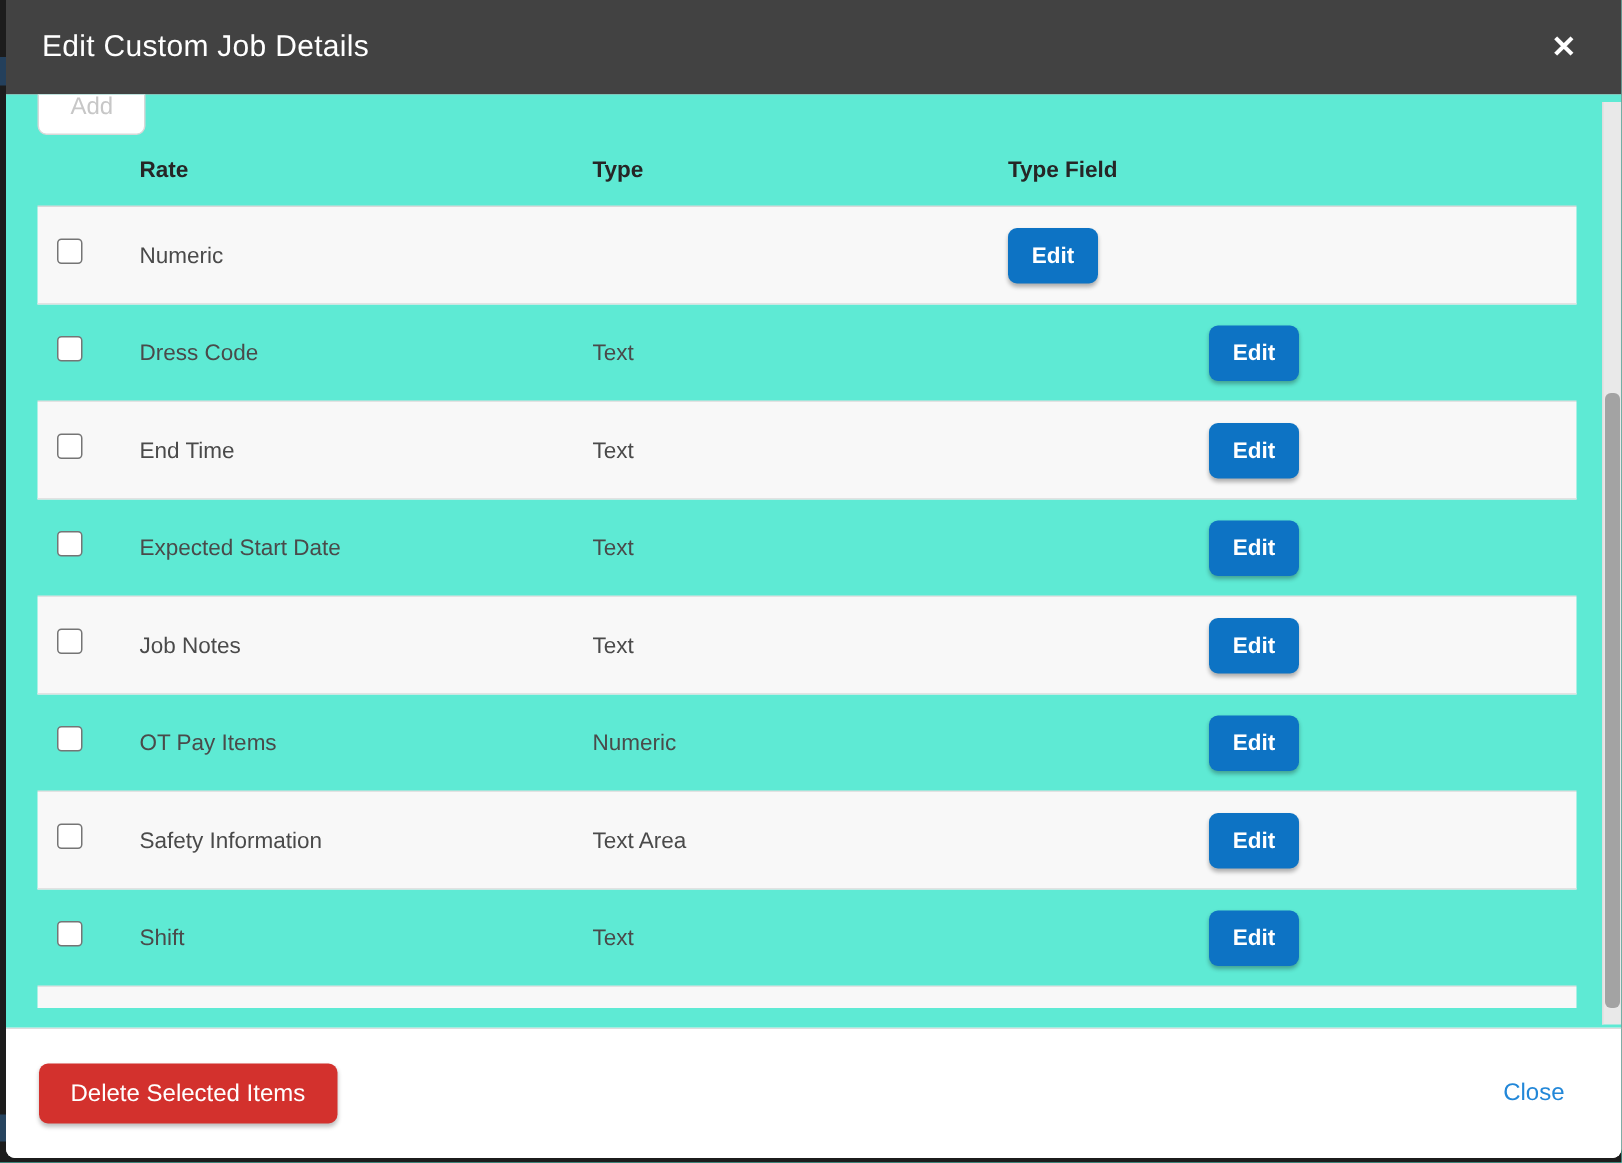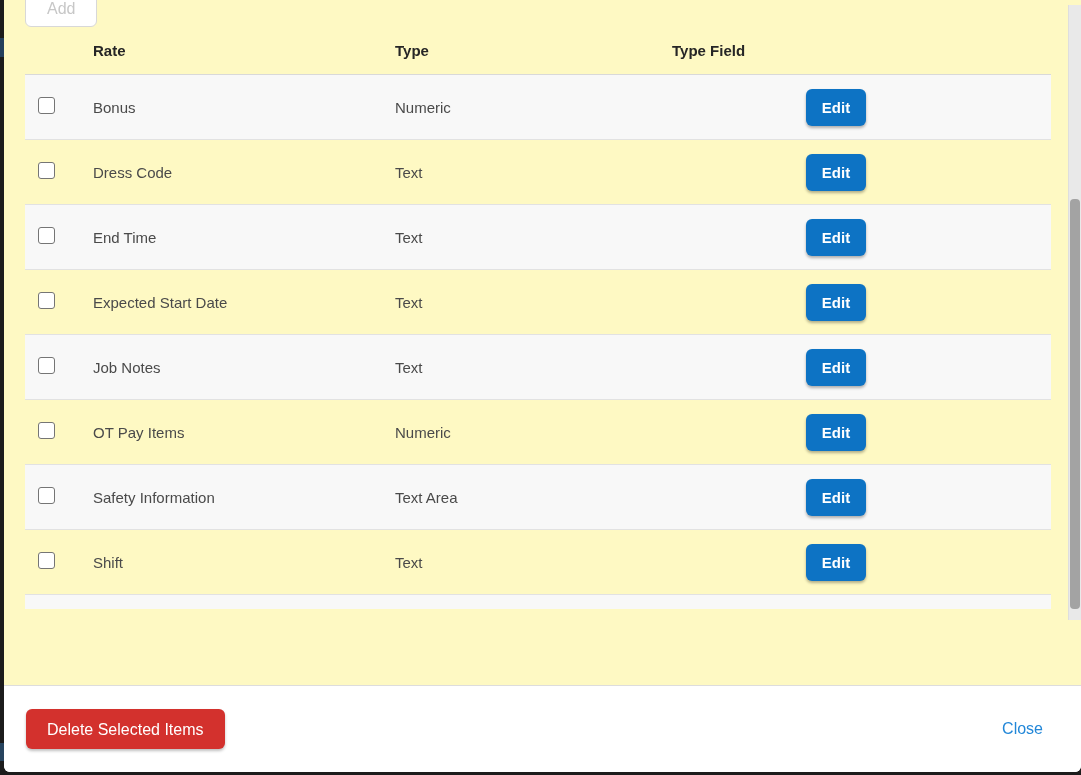--- a/index.html
+++ b/index.html
@@ -36,21 +36,21 @@
   }
   .modal-title{
     color:#ffffff;font-size:20px;font-weight:500;letter-spacing:.2px;
   }
   .close-x{
     color:#ffffff;font-size:20px;font-weight:700;line-height:1;
     cursor:pointer;user-select:none;
   }
 
   .modal-body{
-    flex:1 1 auto;position:relative;background:#fef9c3;overflow:hidden;
+    flex:1 1 auto;position:relative;background:#5eead4;overflow:hidden;
   }
   .scroll-viewport{
     position:absolute;top:0;left:0;right:13px;height:609px;overflow:hidden;
     padding:0 17px 0 21px;
   }
   
   .scrollbar-track{
     position:absolute;right:0;top:5px;width:13px;height:615px;
     background:#e9e9e9;border-left:1px solid #dedede;
   }
@@ -125,41 +125,44 @@
   }
 </style>
 </head>
 <body>
 
 <div class="backdrop-fragment frag-top"></div>
 <div class="backdrop-fragment frag-bottom"></div>
 
 <div class="modal">
 
+  <div class="modal-header">
+    <div class="modal-title">Edit Custom Job Details</div>
+    <div class="close-x">✕</div>
+  </div>
 
   <div class="modal-body">
     <div class="scroll-viewport">
 
       <button class="add-button" disabled="">Add</button>
 
       <div class="grid-row table-header-row">
         <div></div>
         <div class="col-header">Rate</div>
         <div class="col-header">Type</div>
         <div class="col-header">Type Field</div>
         <div></div>
       </div>
 
       <div>
 
       <div class="grid-row table-row">
           <div>
             <input type="checkbox" class="row-checkbox" style="">
           </div>
-          <div class="cell-text">Bonus</div>
           <div class="cell-text">Numeric</div>
           <div class="cell-text"></div>
           <div>
             <button class="edit-button">Edit</button>
           </div>
         </div>
           <div class="grid-row table-row">
           <div>
             <input type="checkbox" class="row-checkbox" style="">
           </div>

